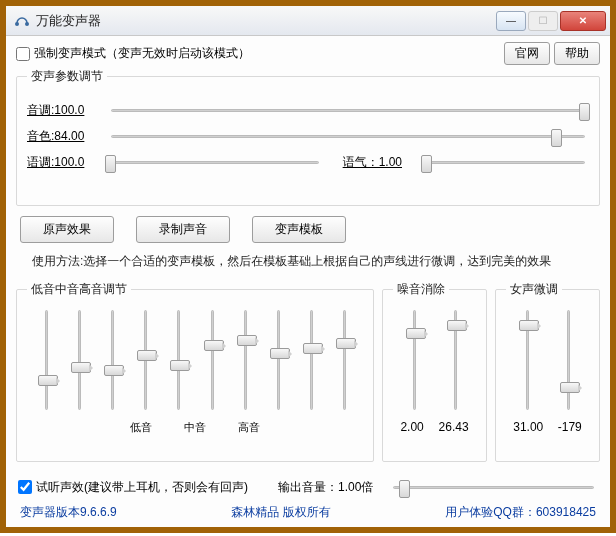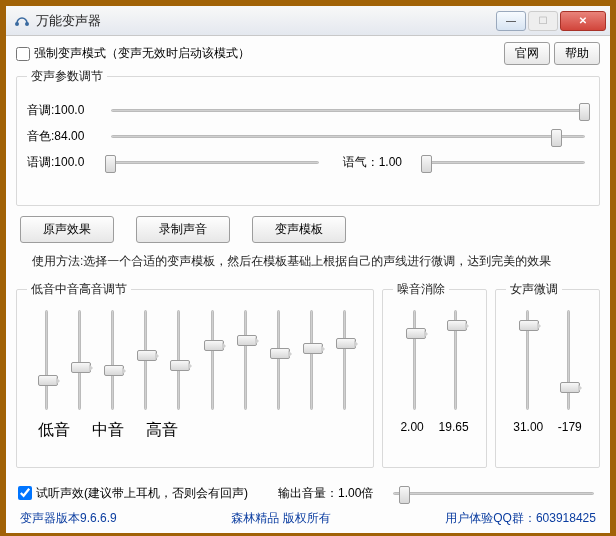--- a/index.html
+++ b/index.html
@@ -80,21 +80,21 @@
   position: relative;
 }
 fieldset > legend {
   padding: 0 4px;
   font-size: 12px;
   color: #222;
 }
 .param-row {
   display: flex; align-items: center; margin: 8px 0;
 }
-.param-label { width: 80px; white-space: nowrap; }
+.param-label { width: 80px; white-space: nowrap; text-decoration: underline; }
 .hslider {
   flex: 1;
   height: 18px;
   position: relative;
   margin: 0 4px;
 }
 .hslider .track {
   position: absolute; left: 0; right: 0; top: 8px;
   height: 3px; background: #d0d0d0; border: 1px solid #bbb;
   border-radius: 2px;
@@ -139,22 +139,22 @@
   position: absolute; left: 1px; width: 20px; height: 11px;
   background: linear-gradient(to bottom, #f8f8f8, #d8d8d8);
   border: 1px solid #9a9a9a; border-radius: 2px;
 }
 .vslider .vthumb:after {
   content: ""; position: absolute; right: -3px; top: 1px;
   border-left: 4px solid #d0d0d0; border-top: 4px solid transparent;
   border-bottom: 4px solid transparent;
 }
 .eq-labels {
-  display: flex; justify-content: flex-start;
-  font-size: 16px; margin-top: 4px;
+  display: flex; justify-content: center;
+  font-size: 11px; margin-top: 4px;
 }
 .eq-labels span { width: 54px; text-align: center; }
 .noise-fs, .female-fs { width: 105px; }
 .noise-sliders, .female-sliders {
   display: flex; justify-content: space-around;
   height: 110px; padding-top: 4px;
 }
 .noise-labels, .female-labels {
   display: flex; justify-content: space-around;
   font-size: 12px; margin-top: 4px;
@@ -309,21 +309,21 @@
               <div class="vtrack"></div>
               <div class="vthumb" style="top:18%"></div>
             </div>
             <div class="vslider">
               <div class="vtrack"></div>
               <div class="vthumb" style="top:10%"></div>
             </div>
           </div>
         <div class="noise-labels">
           <span>2.00</span>
-          <span>19.65</span>
+          <span>26.43</span>
         </div>
       </fieldset>
 
       <fieldset class="female-fs">
         <legend>女声微调</legend>
         <div class="female-sliders" id="female-sliders">
             <div class="vslider">
               <div class="vtrack"></div>
               <div class="vthumb" style="top:10%"></div>
             </div>

